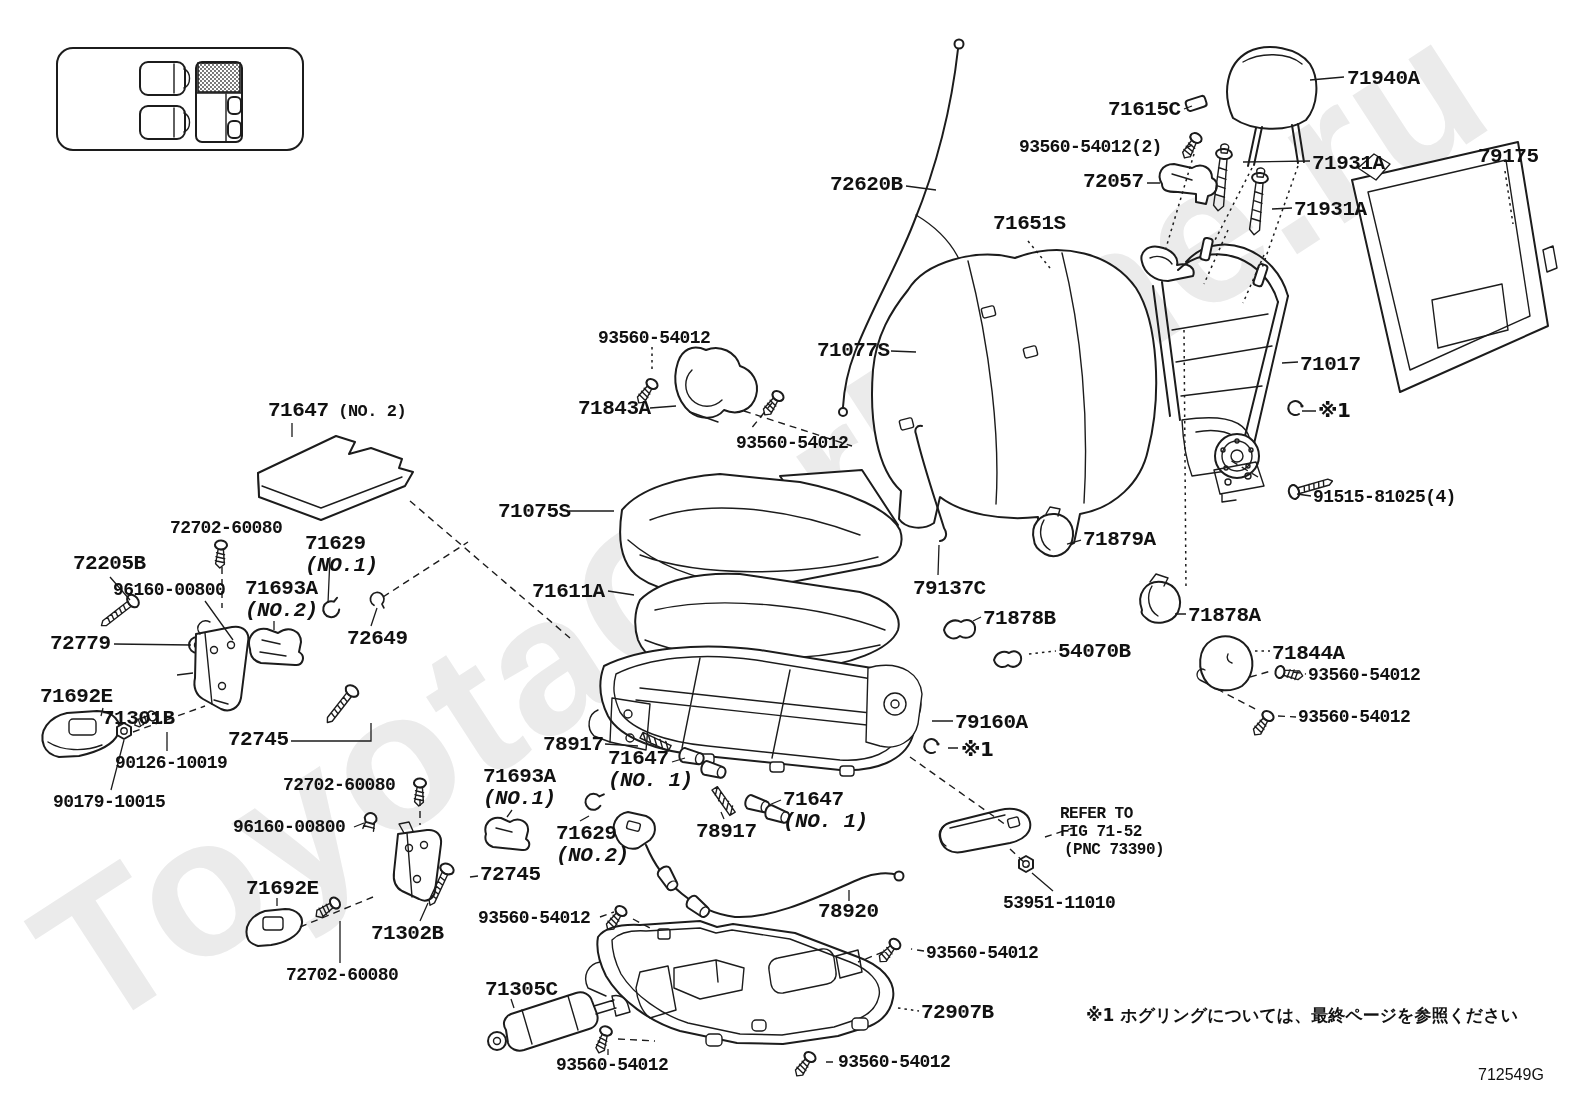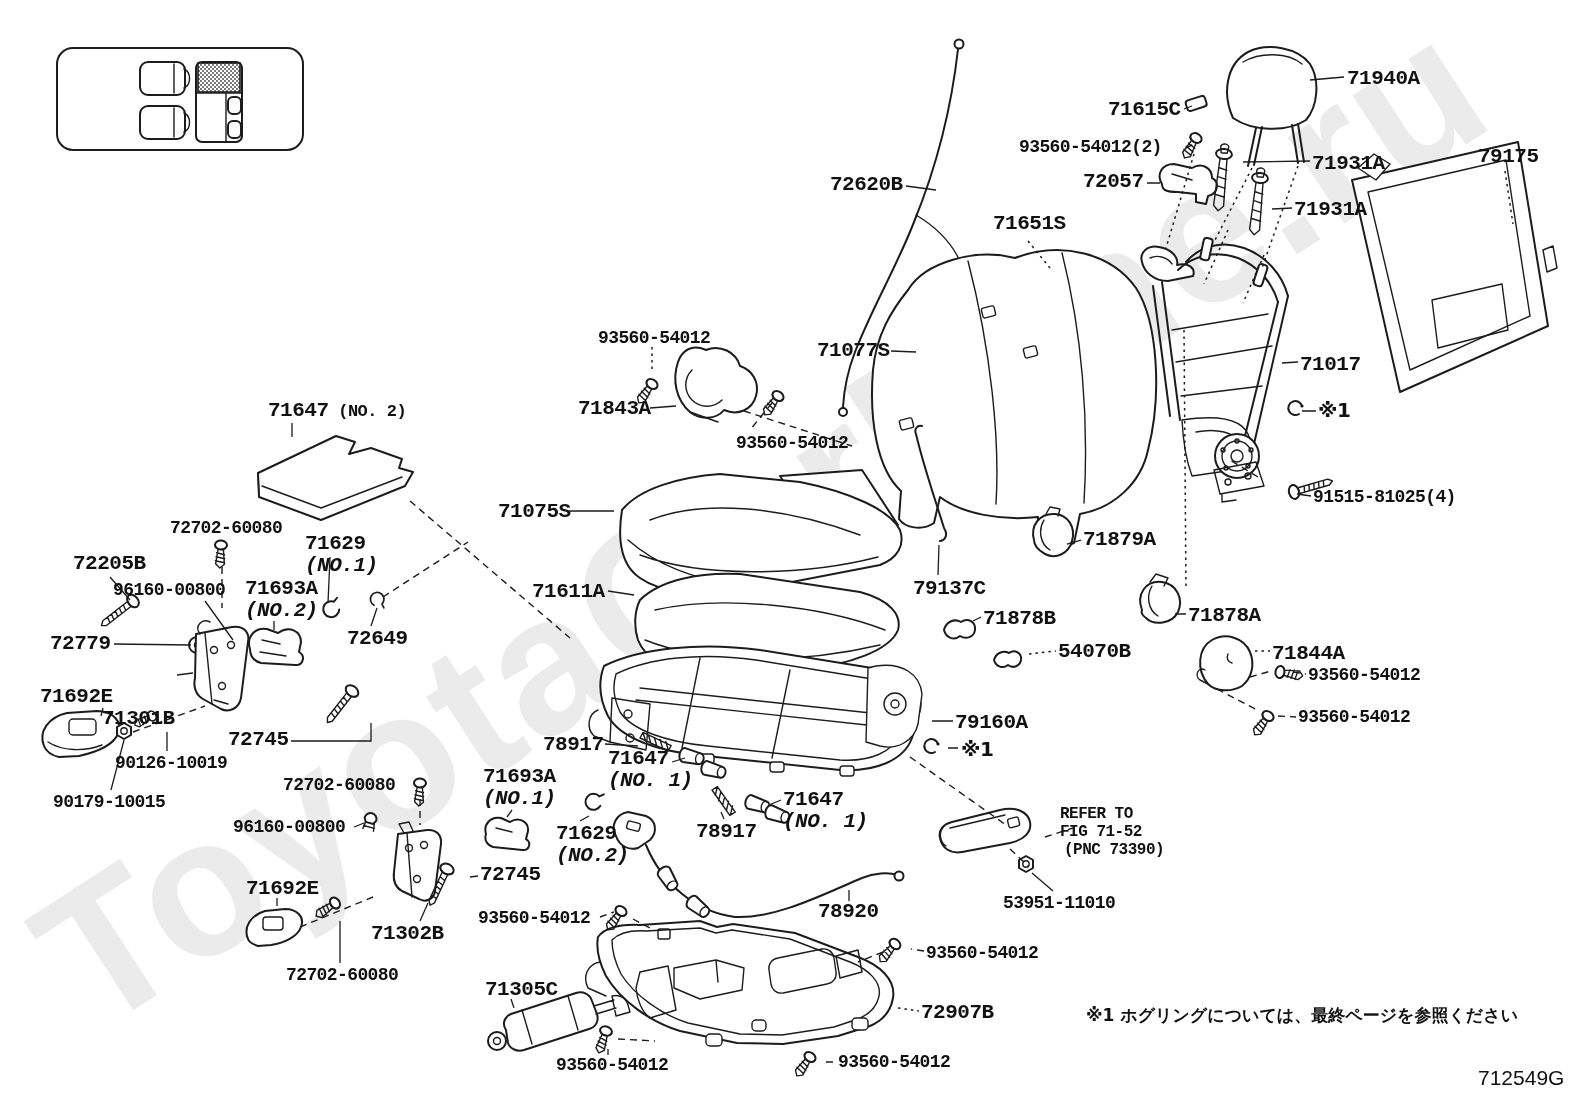--- a/index.html
+++ b/index.html
@@ -10,21 +10,21 @@
   .label{position:absolute;color:#111;font-family:"Liberation Mono","DejaVu Sans Mono",monospace;
          font-weight:700;line-height:1.06;white-space:nowrap;letter-spacing:-0.5px;}
   .label .ln{display:block;font-size:21px;}
   .label .ln.long{font-size:18px;letter-spacing:-0.6px;}
   .label .ln.sub{font-size:21px;font-style:italic;}
   .label .sub-inline{font-size:17px;font-weight:700;}
   .label.ref .ln{font-size:16px;line-height:1.12;letter-spacing:-0.5px;}
   .label.ref .ln:last-child{padding-left:4px;}
   .label.sym .ln{font-family:"DejaVu Sans",sans-serif;font-size:20px;}
   .note{position:absolute;font-family:"DejaVu Sans",sans-serif;font-size:17px;font-weight:600;color:#111;white-space:nowrap;}
-  .code{position:absolute;font-family:"Liberation Sans",sans-serif;font-size:21px;color:#111;}
+  .code{position:absolute;font-family:"Liberation Sans",sans-serif;font-size:16px;color:#111;}
   .s{stroke:#1c1c1c;stroke-width:2;fill:none;stroke-linejoin:round;stroke-linecap:round;}
   .sf{fill:#fff;}
   .thin{stroke-width:1.4;}
   .lead{stroke:#1c1c1c;stroke-width:1.3;fill:none;}
   .dash{stroke:#1c1c1c;stroke-width:1.4;fill:none;stroke-dasharray:7 5;}
   .dot{stroke:#1c1c1c;stroke-width:1.5;fill:none;stroke-dasharray:2.5 4;}
 </style>
 </head>
 <body>
 

